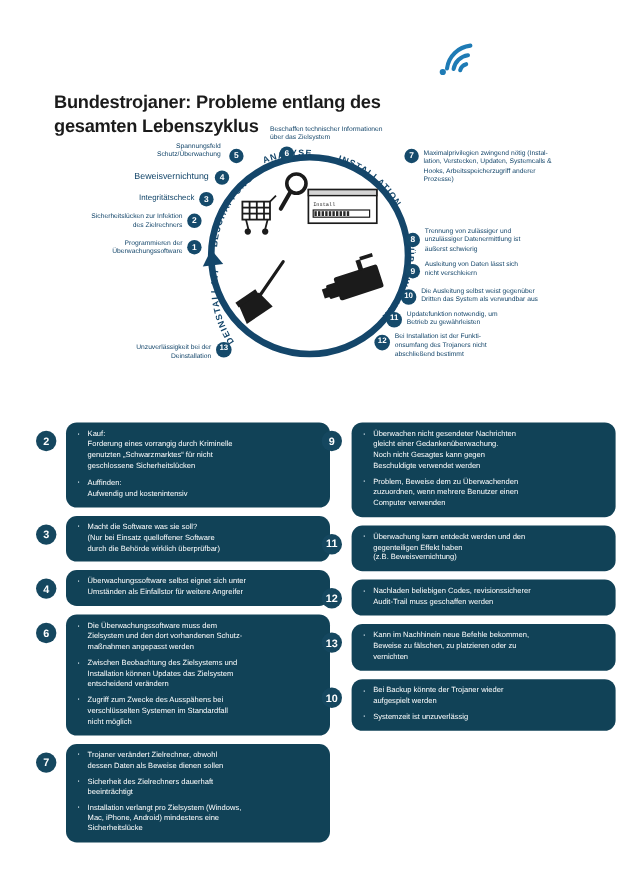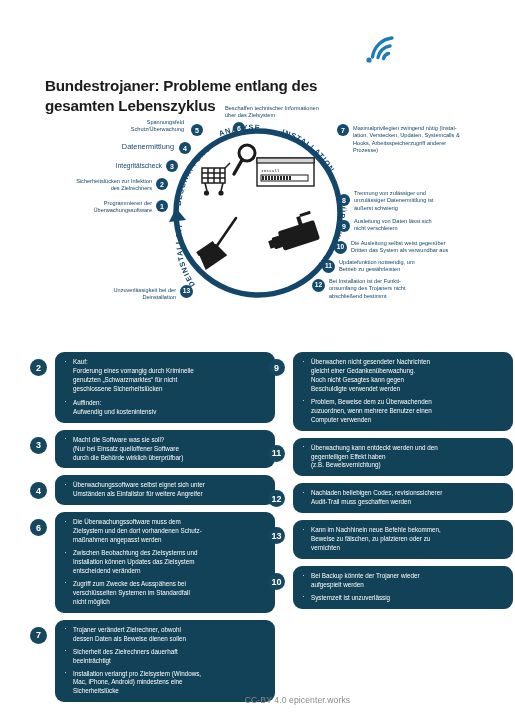--- a/index.html
+++ b/index.html
@@ -208,21 +208,21 @@
 Überwachungssoftware</div>
     <div class="num" style="left:156px;top:100px;">1</div>
 
     <div class="callout r" style="left: 10px; top: 78px; width: 142px; white-space: pre-line;">Sicherheitslücken zur Infektion
 des Zielrechners</div>
     <div class="num" style="left:156px;top:78px;">2</div>
 
     <div class="callout r big" style="left:50px;top:62px;width:112px;">Integritätscheck</div>
     <div class="num" style="left:166px;top:60px;">3</div>
 
-    <div class="callout r" style="left:54px;top:42px;width:120px;font-size:7.4px;">Datenermittlung</div>
+    <div class="callout r" style="left:54px;top:42px;width:120px;font-size:7.4px;">Beweisvernichtung</div>
     <div class="num" style="left:179px;top:42px;">4</div>
 
     <div class="callout r" style="left: 56px; top: 19px; width: 128px; white-space: pre-line;">Spannungsfeld
 Schutz/Überwachung</div>
     <div class="num" style="left:191px;top:24px;">5</div>
 
     <div class="callout l" style="left: 225px; top: 5px; width: 190px; white-space: pre-line;">Beschaffen technischer Informationen
 über das Zielsystem</div>
     <div class="num" style="left:233px;top:22px;">6</div>
 
@@ -388,17 +388,14 @@
             <li style="white-space: pre-line;">Bei Backup könnte der Trojaner wieder
 aufgespielt werden</li>
             <li>Systemzeit ist unzuverlässig</li>
           </ul>
         </div>
       </div>
 
     </div>
   </div>
 
-  <div class="footer">
-    <span>CC-BY 4.0 epicenter.works</span>
-  </div>
 
 </div>
 
 </body></html>

